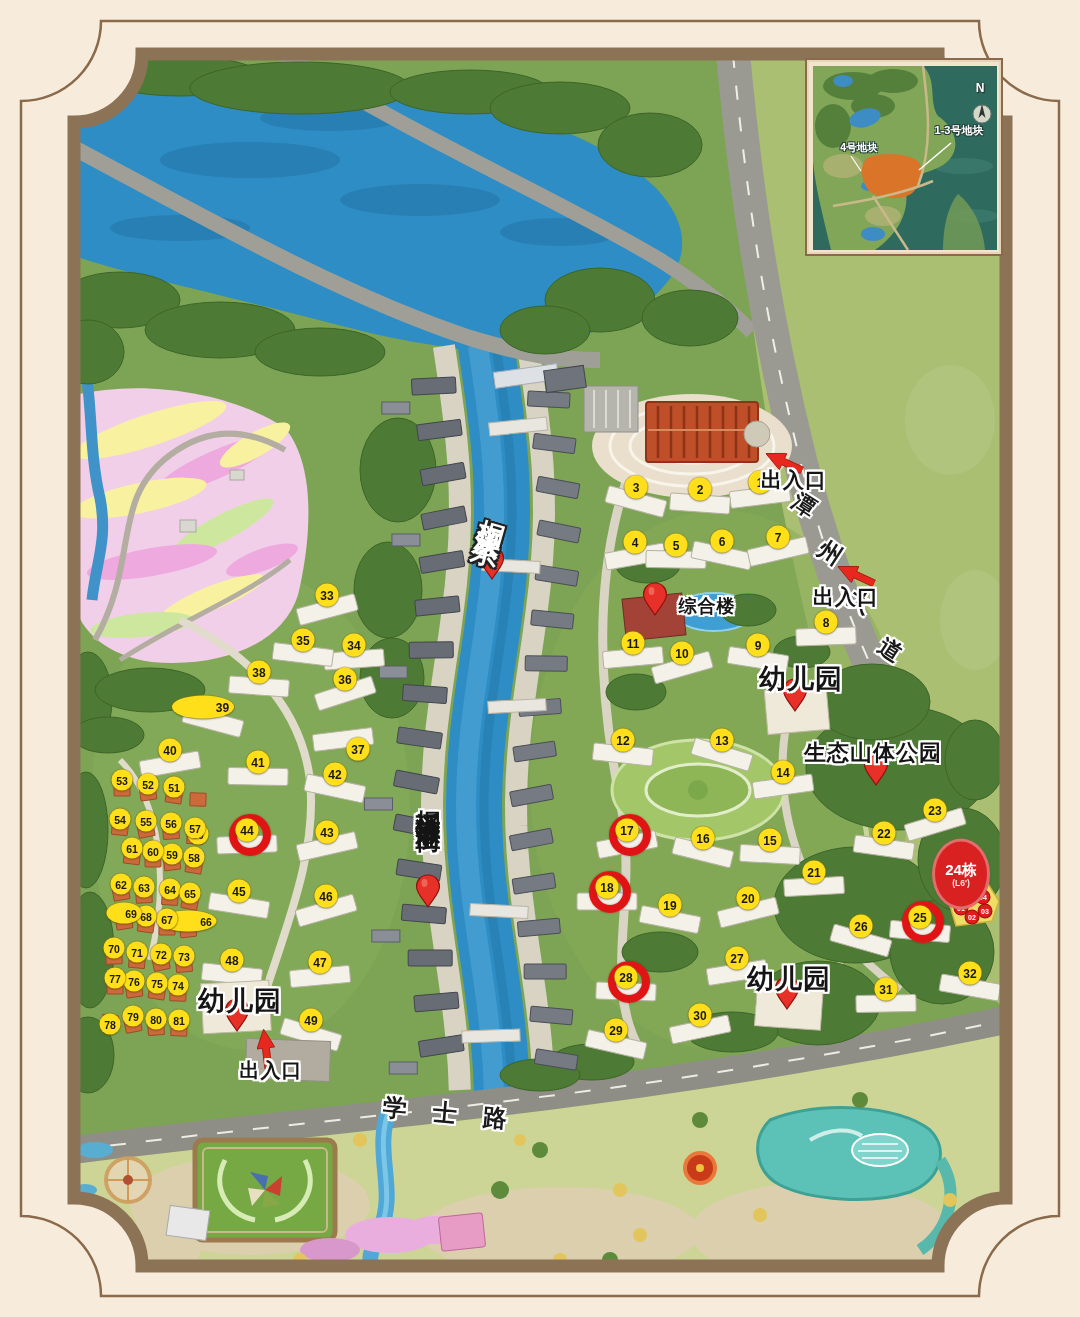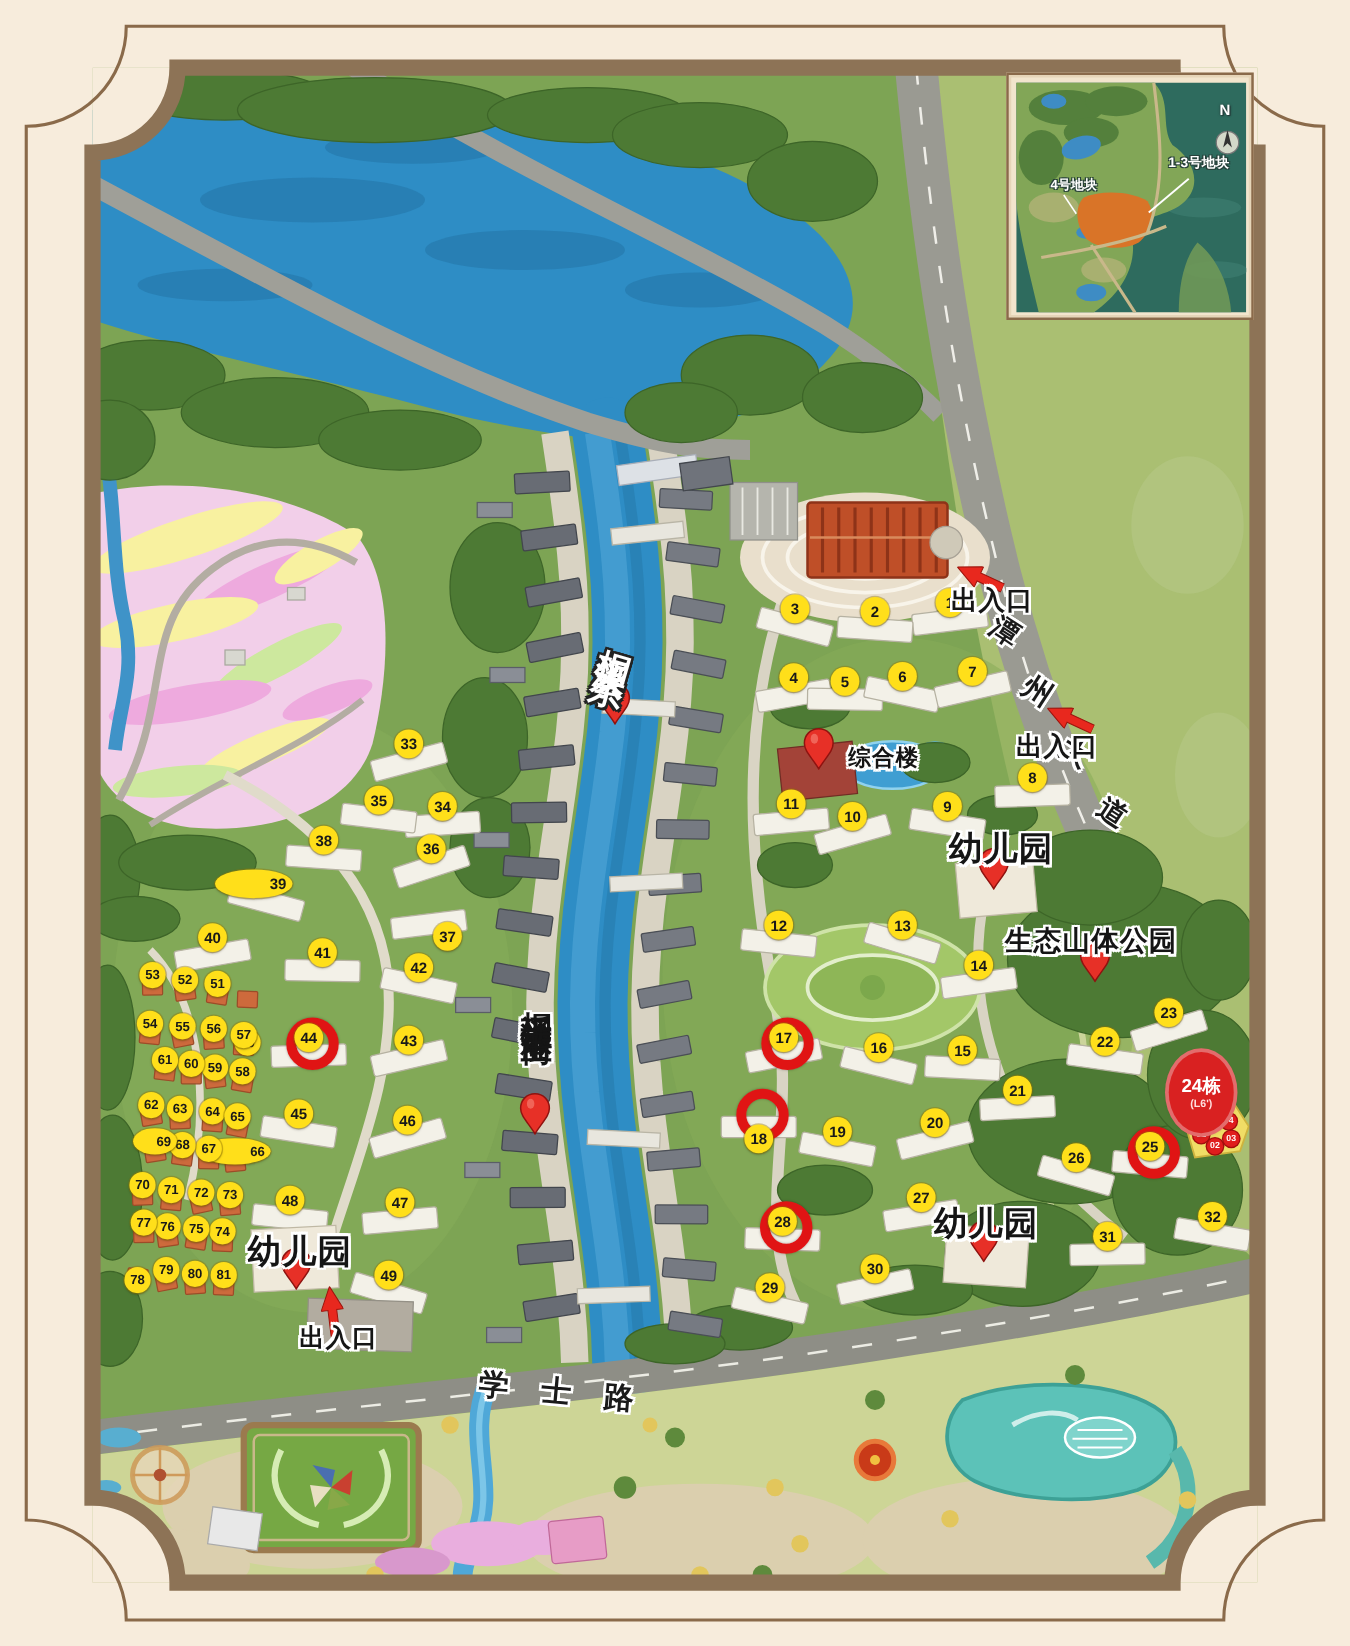--- a/index.html
+++ b/index.html
@@ -468,21 +468,21 @@
       <div class="marker" style="left: 682px; top: 653px;">10</div>
       <div class="marker" style="left: 633px; top: 643px;">11</div>
       <div class="marker" style="left: 623px; top: 740px;">12</div>
       <div class="marker" style="left: 722px; top: 740px;">13</div>
       <div class="marker" style="left: 783px; top: 772px;">14</div>
       <div class="marker" style="left: 770px; top: 840px;">15</div>
       <div class="marker" style="left: 703px; top: 838px;">16</div>
       <div class="ring" style="left: 630px; top: 835px;"></div>
       <div class="marker" style="left: 627px; top: 830px;">17</div>
       <div class="ring" style="left: 610px; top: 892px;"></div>
-      <div class="marker" style="left: 607px; top: 887px; margin-top: 24px;">18</div>
+      <div class="marker" style="left: 607px; top: 887px;">18</div>
       <div class="marker" style="left: 670px; top: 905px;">19</div>
       <div class="marker" style="left: 748px; top: 898px;">20</div>
       <div class="marker" style="left: 814px; top: 872px;">21</div>
       <div class="marker" style="left: 884px; top: 833px;">22</div>
       <div class="marker" style="left: 935px; top: 810px;">23</div>
       <div class="ring" style="left: 923px; top: 922px;"></div>
       <div class="marker" style="left: 920px; top: 917px;">25</div>
       <div class="marker" style="left: 861px; top: 926px;">26</div>
       <div class="marker" style="left: 737px; top: 958px;">27</div>
       <div class="ring" style="left: 629px; top: 982px;"></div>

